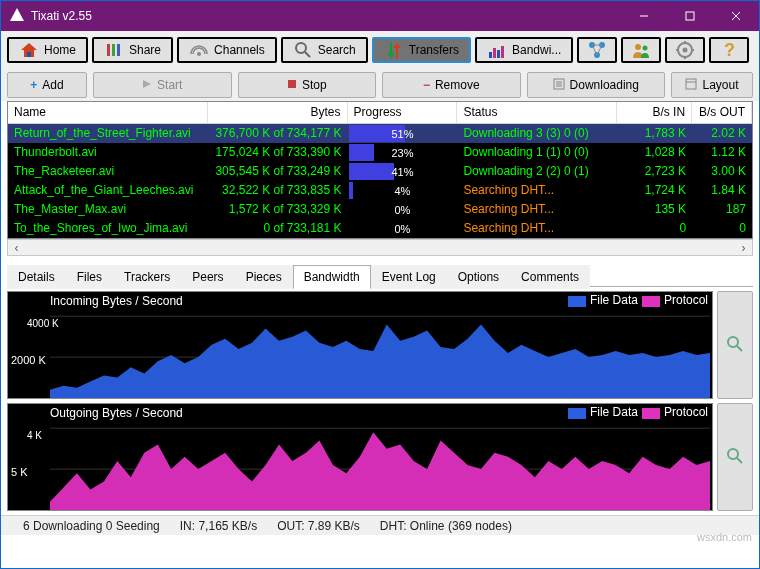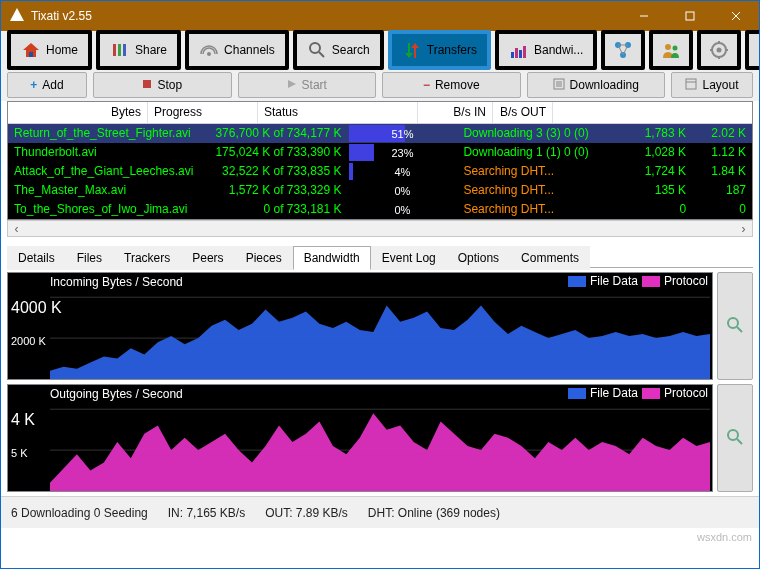--- a/index.html
+++ b/index.html
@@ -1,23 +1,23 @@
 <!DOCTYPE html>
 <html><head>
 <meta charset="utf-8">
 <style>
 *{box-sizing:border-box;margin:0;padding:0;font-family:"Segoe UI",Tahoma,sans-serif;font-size:12px}
 body{background:#fff;width:760px;height:569px;overflow:hidden;border:1px solid #0a6acf}
-.titlebar{height:30px;background:#a16207;color:#fff;display:flex;align-items:center;padding:0 0 0 8px}
+.titlebar{height:30px;background:#701a75;color:#fff;display:flex;align-items:center;padding:0 0 0 8px}
 .titlebar .app-icon svg{width:16px;height:16px;margin-right:6px}
 .titlebar .title{flex:1;font-size:12px}
 .win-btn{width:46px;height:30px;display:flex;align-items:center;justify-content:center;color:#fff}
 .toolbar{height:38px;display:flex;gap:4px;align-items:center;padding:4px 6px;background:#f0f0f0}
-.tbtn{height:40px;border:4px solid #000000;background:#e1e1e1;display:flex;align-items:center;gap:5px;padding:0 10px;border-radius:2px;cursor:pointer}
-.tbtn.active{background:#0369a1;border-color:#2a8dd4}
+.tbtn{height:26px;border:2px solid #000000;background:#e1e1e1;display:flex;align-items:center;gap:5px;padding:0 10px;border-radius:2px;cursor:pointer}
+.tbtn.active{background:#737373;border-color:#2a8dd4}
 .tbtn .ico{width:20px;height:20px;display:flex;align-items:center;justify-content:center}
 .tbtn.icononly{padding:0 8px}
 .actionbar{height:32px;display:flex;gap:6px;align-items:center;padding:2px 6px;background:#f0f0f0}
 .abtn{height:26px;border:1px solid #adadad;background:#e1e1e1;display:flex;align-items:center;justify-content:center;gap:5px;border-radius:2px;cursor:pointer}
 .abtn.disabled{color:#888}
 .grid{border:1px solid #828790;margin:0 6px}
 .ghead{display:flex;background:#fff;border-bottom:1px solid #d0d0d0;height:22px}
 .gh{border-right:1px solid #e0e0e0;padding:3px 6px;overflow:hidden;white-space:nowrap}
 .gbody{background:#000}
 .grow{display:flex;height:19px;color:#0f0;font-size:11px;white-space:nowrap}
@@ -31,27 +31,27 @@
 .status-dht{color:#ff8c00}
 .scroll{height:17px;background:#f0f0f0;border:1px solid #c8c8c8;margin:0 6px;display:flex;align-items:center}
 .scroll-btn{width:17px;height:15px;display:flex;align-items:center;justify-content:center;color:#606060}
 .tabs{display:flex;margin:6px 6px 0 6px;border-bottom:1px solid #acacac}
 .tab{padding:4px 10px;border:1px solid transparent;border-bottom:none;cursor:pointer;position:relative;top:3px;background:#f0f0f0}
 .tab.active{background:#fff;border-color:#acacac;border-bottom:1px solid #fff}
 .charts{padding:4px 6px 0 6px}
 .chartrow{display:flex;gap:4px;margin-bottom:4px}
 .chart{flex:1;background:#000;height:108px;border:1px solid #828790;position:relative;color:#fff;font-size:11px}
 .chart-title{position:absolute;top:2px;left:42px}
-.legend{position:absolute;top:1px;right:4px;display:flex;gap:4px;align-items:center}
+.legend{position:absolute;top:1px;right:4px;display:flex;gap:4px;align-items:flex-end}
 .lsw{width:18px;height:11px;display:inline-block}
-.ylab{position:absolute;left:3px;top:26px;font-size:16px}
+.ylab{position:absolute;left:19px;top:26px;font-size:10px}
 .ylab2{position:absolute;left:3px;top:62px;font-size:11px}
 .chartsvg{position:absolute;inset:14px 2px 2px 42px}
 .sidebtn{width:36px;height:108px;border:1px solid #adadad;background:#e1e1e1;display:flex;align-items:center;justify-content:center;cursor:pointer;border-radius:2px}
-.status{height:32px;border-top:1px solid #d0d0d0;display:flex;align-items:center;padding:0 10px;color:#222;font-size:12px;gap:20px;background:#f0f0f0}
+.status{height:20px;border-top:1px solid #d0d0d0;display:flex;align-items:center;padding:0 22px;color:#222;font-size:12px;gap:20px;background:#f0f0f0}
 .watermark{position:absolute;right:8px;bottom:26px;color:#bbb;font-size:11px}
 .c-name{width:200px}.c-bytes{width:140px;text-align:right}.c-prog{width:110px}.c-stat{width:160px}.c-in{width:75px;text-align:right}.c-out{width:60px;text-align:right}
 </style>
 </head>
 <body>
 
 <div class="titlebar">
   <span class="app-icon">
     <svg viewBox="0 0 16 16">
         <polygon points="8,1 15,14 1,14" fill="#fff"></polygon>
@@ -174,31 +174,31 @@
   <div class="tbtn icononly">
       <span class="ico" style="color:#d0a030;font-size:18px;font-weight:bold">?</span>
     </div>
 </div>
 
 <div class="actionbar">
   <div class="abtn" style="width:80px">
       <span style="color:#2080d0;font-weight:bold">+</span>
       <span>Add</span>
     </div>
+  <div class="abtn disabled" style="flex:1.2">
+      <span><svg width="10" height="10">
+          <polygon points="1,1 9,5 1,9" fill="#aaa"></polygon>
+        </svg></span>
+      <span>Start</span>
+    </div>
   <div class="abtn" style="flex:1.2">
       <span><svg width="10" height="10">
           <rect x="1" y="1" width="8" height="8" fill="#c04040"></rect>
         </svg></span>
       <span>Stop</span>
-    </div>
-  <div class="abtn disabled" style="flex:1.2">
-      <span><svg width="10" height="10">
-          <polygon points="1,1 9,5 1,9" fill="#aaa"></polygon>
-        </svg></span>
-      <span>Start</span>
     </div>
   <div class="abtn" style="flex:1.2">
       <span style="color:#c04040;font-weight:bold">−</span>
       <span>Remove</span>
     </div>
   <div class="abtn" style="flex:1.2">
       <span><svg width="12" height="12">
           <rect x="1" y="1" width="10" height="10" fill="none" stroke="#888"></rect>
           <line x1="3" y1="4" x2="9" y2="4" stroke="#888"></line>
           <line x1="3" y1="6" x2="9" y2="6" stroke="#888"></line>
@@ -210,20 +210,21 @@
       <span><svg width="12" height="12">
           <rect x="1" y="1" width="10" height="10" fill="none" stroke="#888"></rect>
           <line x1="1" y1="4" x2="11" y2="4" stroke="#888"></line>
         </svg></span>
       <span>Layout</span>
     </div>
 </div>
 
 <div class="grid">
   <div class="ghead">
+    <div class="gh c-name">Name</div>
     <div class="gh c-bytes">Bytes</div>
     <div class="gh c-prog">Progress</div>
     <div class="gh c-stat">Status</div>
     <div class="gh c-in">B/s IN</div>
     <div class="gh c-out">B/s OUT</div>
   </div>
   <div class="gbody" id="gbody">
       <div class="grow sel">
         <div class="gc c-name">Return_of_the_Street_Fighter.avi</div>
         <div class="gc c-bytes r">376,700 K of 734,177 K</div>
@@ -238,20 +239,31 @@
       <div class="grow">
         <div class="gc c-name">Thunderbolt.avi</div>
         <div class="gc c-bytes r">175,024 K of 733,390 K</div>
         <div class="gc c-prog pcell">
           <div class="pbar" style="width:23%"></div>
           <div class="ptxt">23%</div>
         </div>
         <div class="gc c-stat status-dl">Downloading 1 (1) 0 (0)</div>
         <div class="gc c-in r">1,028 K</div>
         <div class="gc c-out r">1.12 K</div>
+      </div>
+      <div class="grow">
+        <div class="gc c-name">The_Racketeer.avi</div>
+        <div class="gc c-bytes r">305,545 K of 733,249 K</div>
+        <div class="gc c-prog pcell">
+          <div class="pbar" style="width:41%"></div>
+          <div class="ptxt">41%</div>
+        </div>
+        <div class="gc c-stat status-dl">Downloading 2 (2) 0 (1)</div>
+        <div class="gc c-in r">2,723 K</div>
+        <div class="gc c-out r">3.00 K</div>
       </div>
       <div class="grow">
         <div class="gc c-name">Attack_of_the_Giant_Leeches.avi</div>
         <div class="gc c-bytes r">32,522 K of 733,835 K</div>
         <div class="gc c-prog pcell">
           <div class="pbar" style="width:4%"></div>
           <div class="ptxt">4%</div>
         </div>
         <div class="gc c-stat status-dht">Searching DHT...</div>
         <div class="gc c-in r">1,724 K</div>

